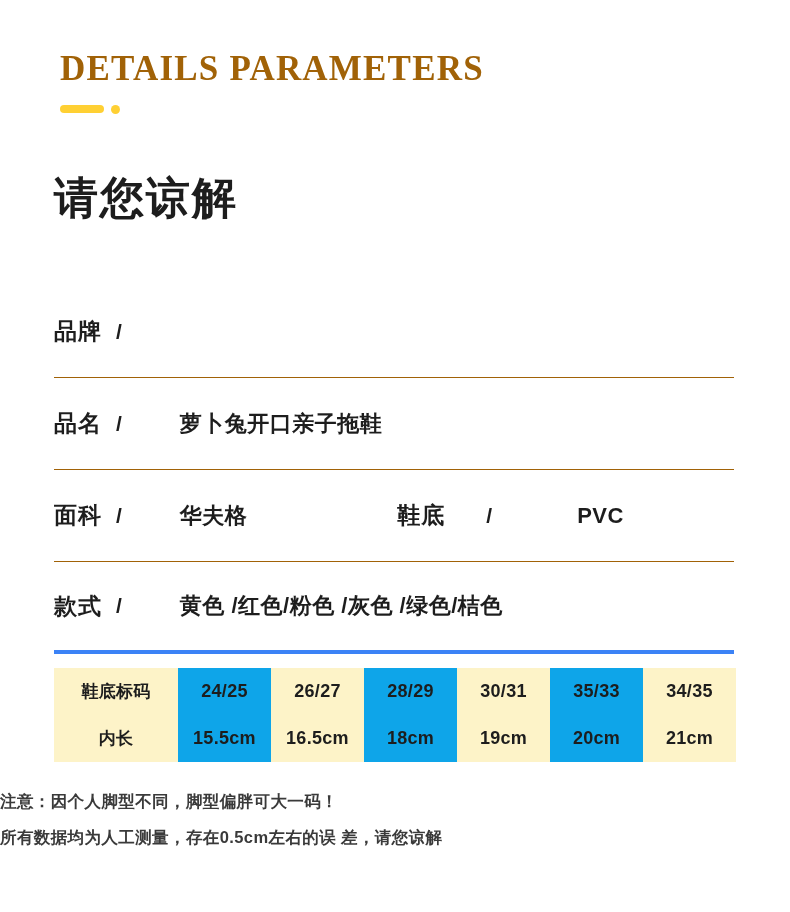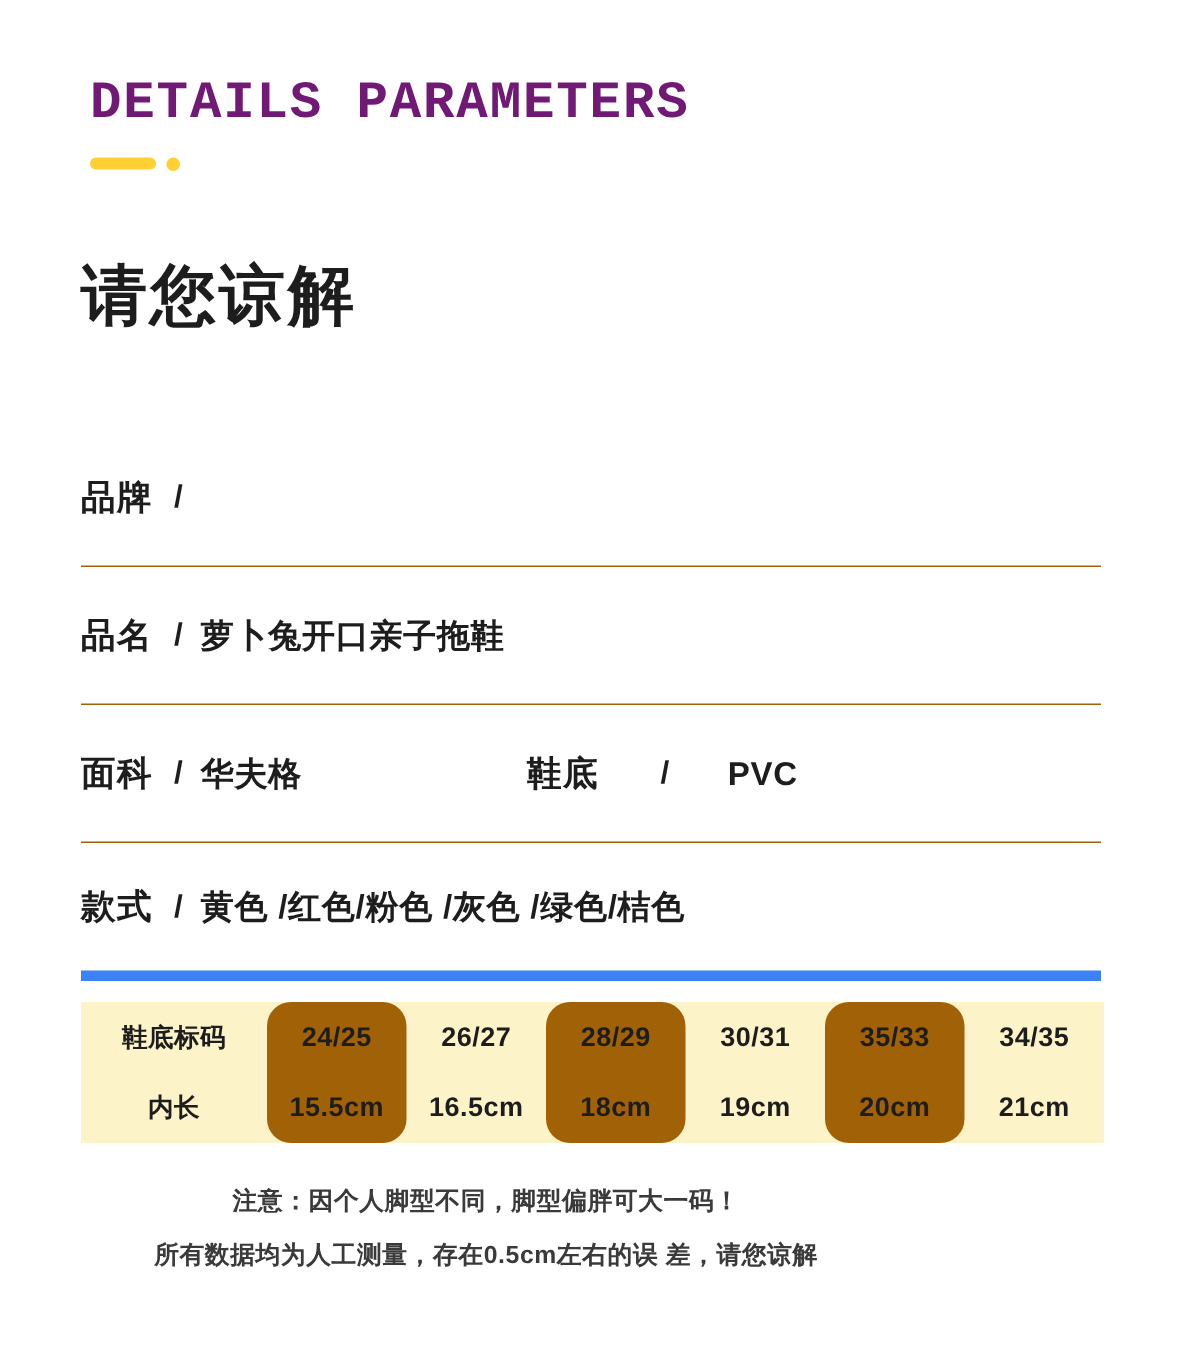--- a/index.html
+++ b/index.html
@@ -27,23 +27,23 @@
   .header {
     position: absolute;
     left: 60px;
     top: 50px;
     width: 680px;
   }
   .header-title {
     font-size: 35px;
     font-weight: 900;
     letter-spacing: 1.2px;
-    color: #701a75;
+    color: #a16207;
     line-height: 1.1;
-    font-family: Liberation Mono, monospace;
+    font-family: Liberation Serif, serif;
   }
   .header-accent {
     margin-top: 16px;
     display: flex;
     align-items: center;
     gap: 7px;
   }
   .accent-bar {
     width: 44px;
     height: 8px;
@@ -77,41 +77,42 @@
     width: 680px;
   }
   .spec-row {
     height: 92px;
     display: flex;
     align-items: center;
     border-bottom: 1px solid #a16207;
     box-sizing: border-box;
   }
   .spec-row.last {
-    border-bottom: 7px solid #3b82f6;
+    border-bottom: 4px solid #3b82f6;
   }
   .spec-key {
     font-size: 23px;
     font-weight: 700;
     color: #1d1d1d;
     letter-spacing: 1px;
     white-space: nowrap;
   }
   .spec-sep {
     font-size: 21px;
     font-weight: 700;
     color: #1d1d1d;
     margin: 0 12px 0 14px;
   }
   .spec-val {
     font-size: 22px;
     font-weight: 700;
     color: #1d1d1d;
     letter-spacing: 0.5px;
     white-space: nowrap;
+    margin-left: 46px;
   }
   .pair-second {
     margin-left: 150px;
     display: flex;
     align-items: center;
     gap: 27px;
   }
 
   
   .size-table {
@@ -128,22 +129,21 @@
   }
   .size-col.label-col {
     width: 124px;
     background: #fdf3c8;
   }
   .size-col.data-col {
     width: 93px;
     text-align: center;
   }
   .size-col.hl {
-    background: #a16207;
-    border-radius: 16px;
+    background: #0ea5e9;
   }
   .size-cell {
     height: 47px;
     display: flex;
     align-items: center;
     justify-content: center;
     font-size: 18px;
     font-weight: 700;
     color: #1d1d1d;
     letter-spacing: 0.3px;
@@ -153,21 +153,21 @@
     font-size: 17px;
     text-align: right;
   }
 
   
   .notes {
     position: absolute;
     left: 0;
     top: 783px;
     width: 648px;
-    text-align: center;
+    text-align: left;
   }
   .note-line {
     font-size: 16.5px;
     font-weight: 700;
     color: #3a3a3a;
     letter-spacing: 0.4px;
     line-height: 2.2;
   }
 </style>
 </head>

